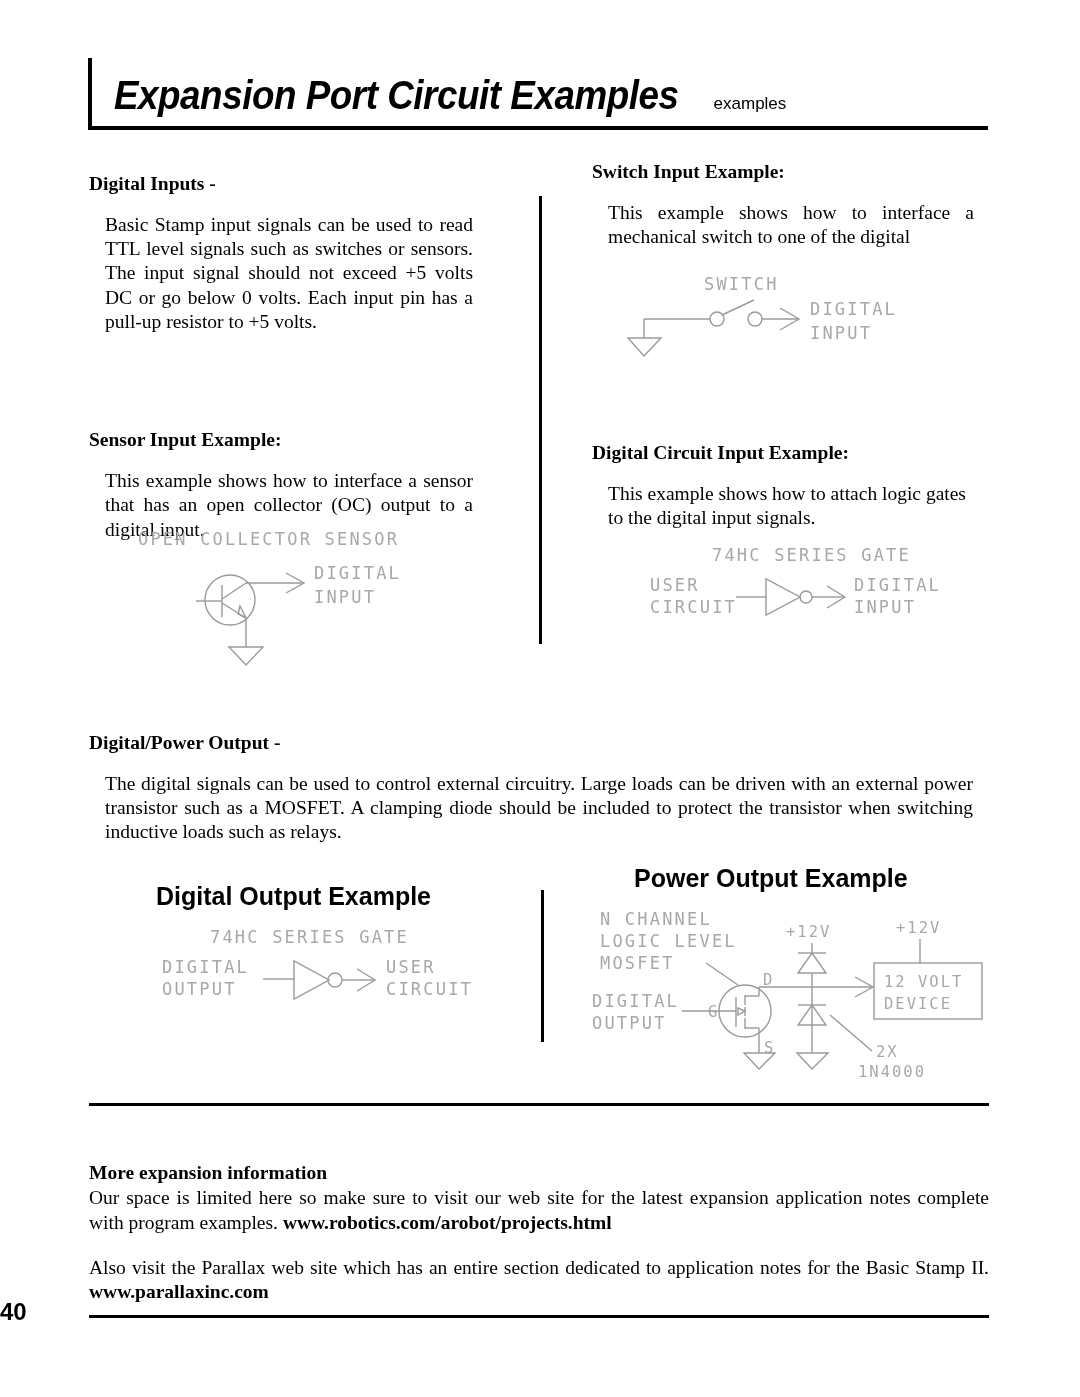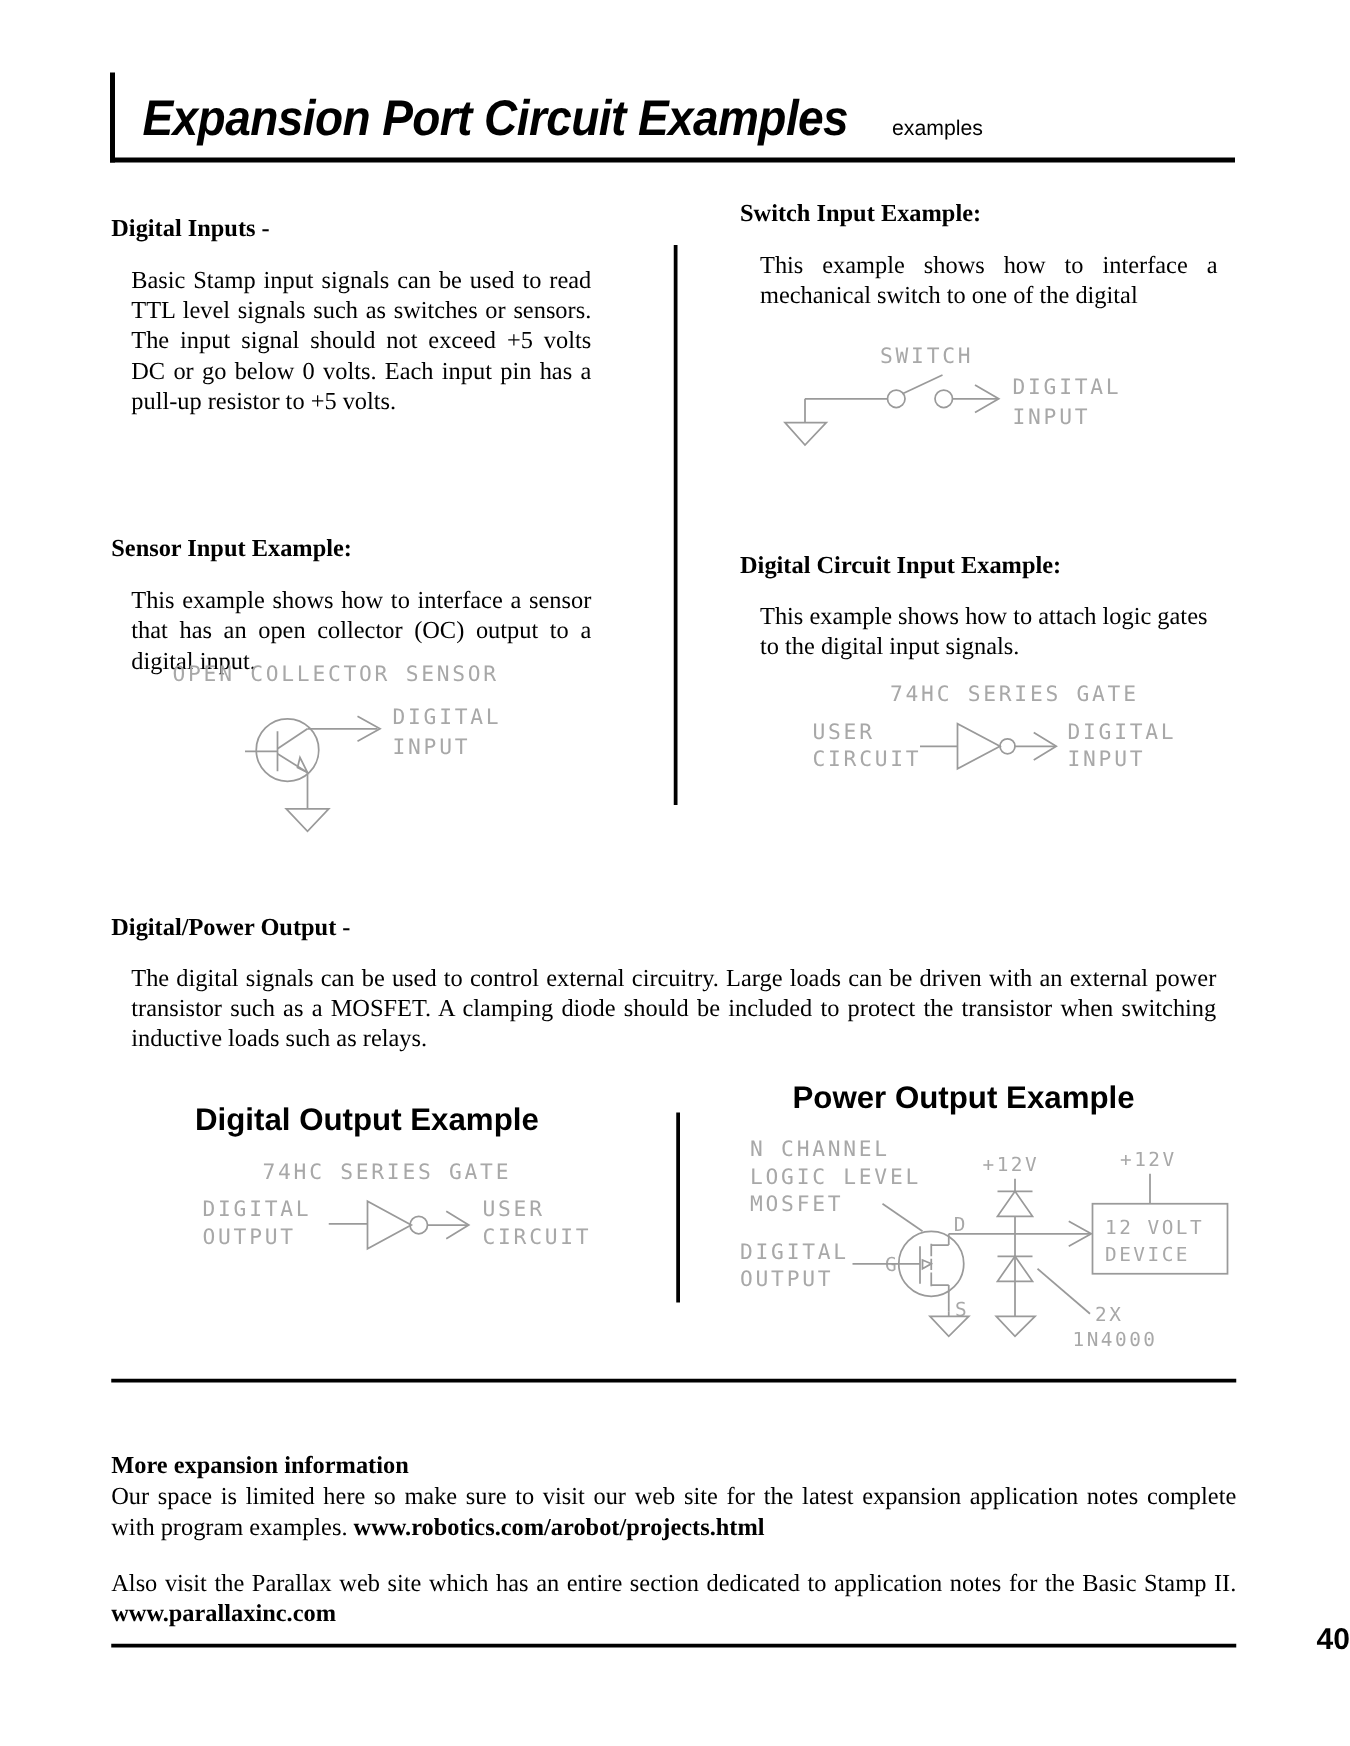--- a/index.html
+++ b/index.html
@@ -171,21 +171,21 @@
   }
   .footer .gap { height: 20px; }
   .footer .rule-bottom { margin-top: 10px; }
   b.url { font-weight: bold; }
 
   .pagenum {
     position: absolute;
     left: 0;
     top: 1298px;
     width: 1080px;
-    text-align: right;
+    text-align: left;
     font-family: "Liberation Sans", sans-serif;
     font-weight: bold;
     font-size: 24px;
   }
 </style>
 </head>
 <body>
 
 <div class="page">
 

